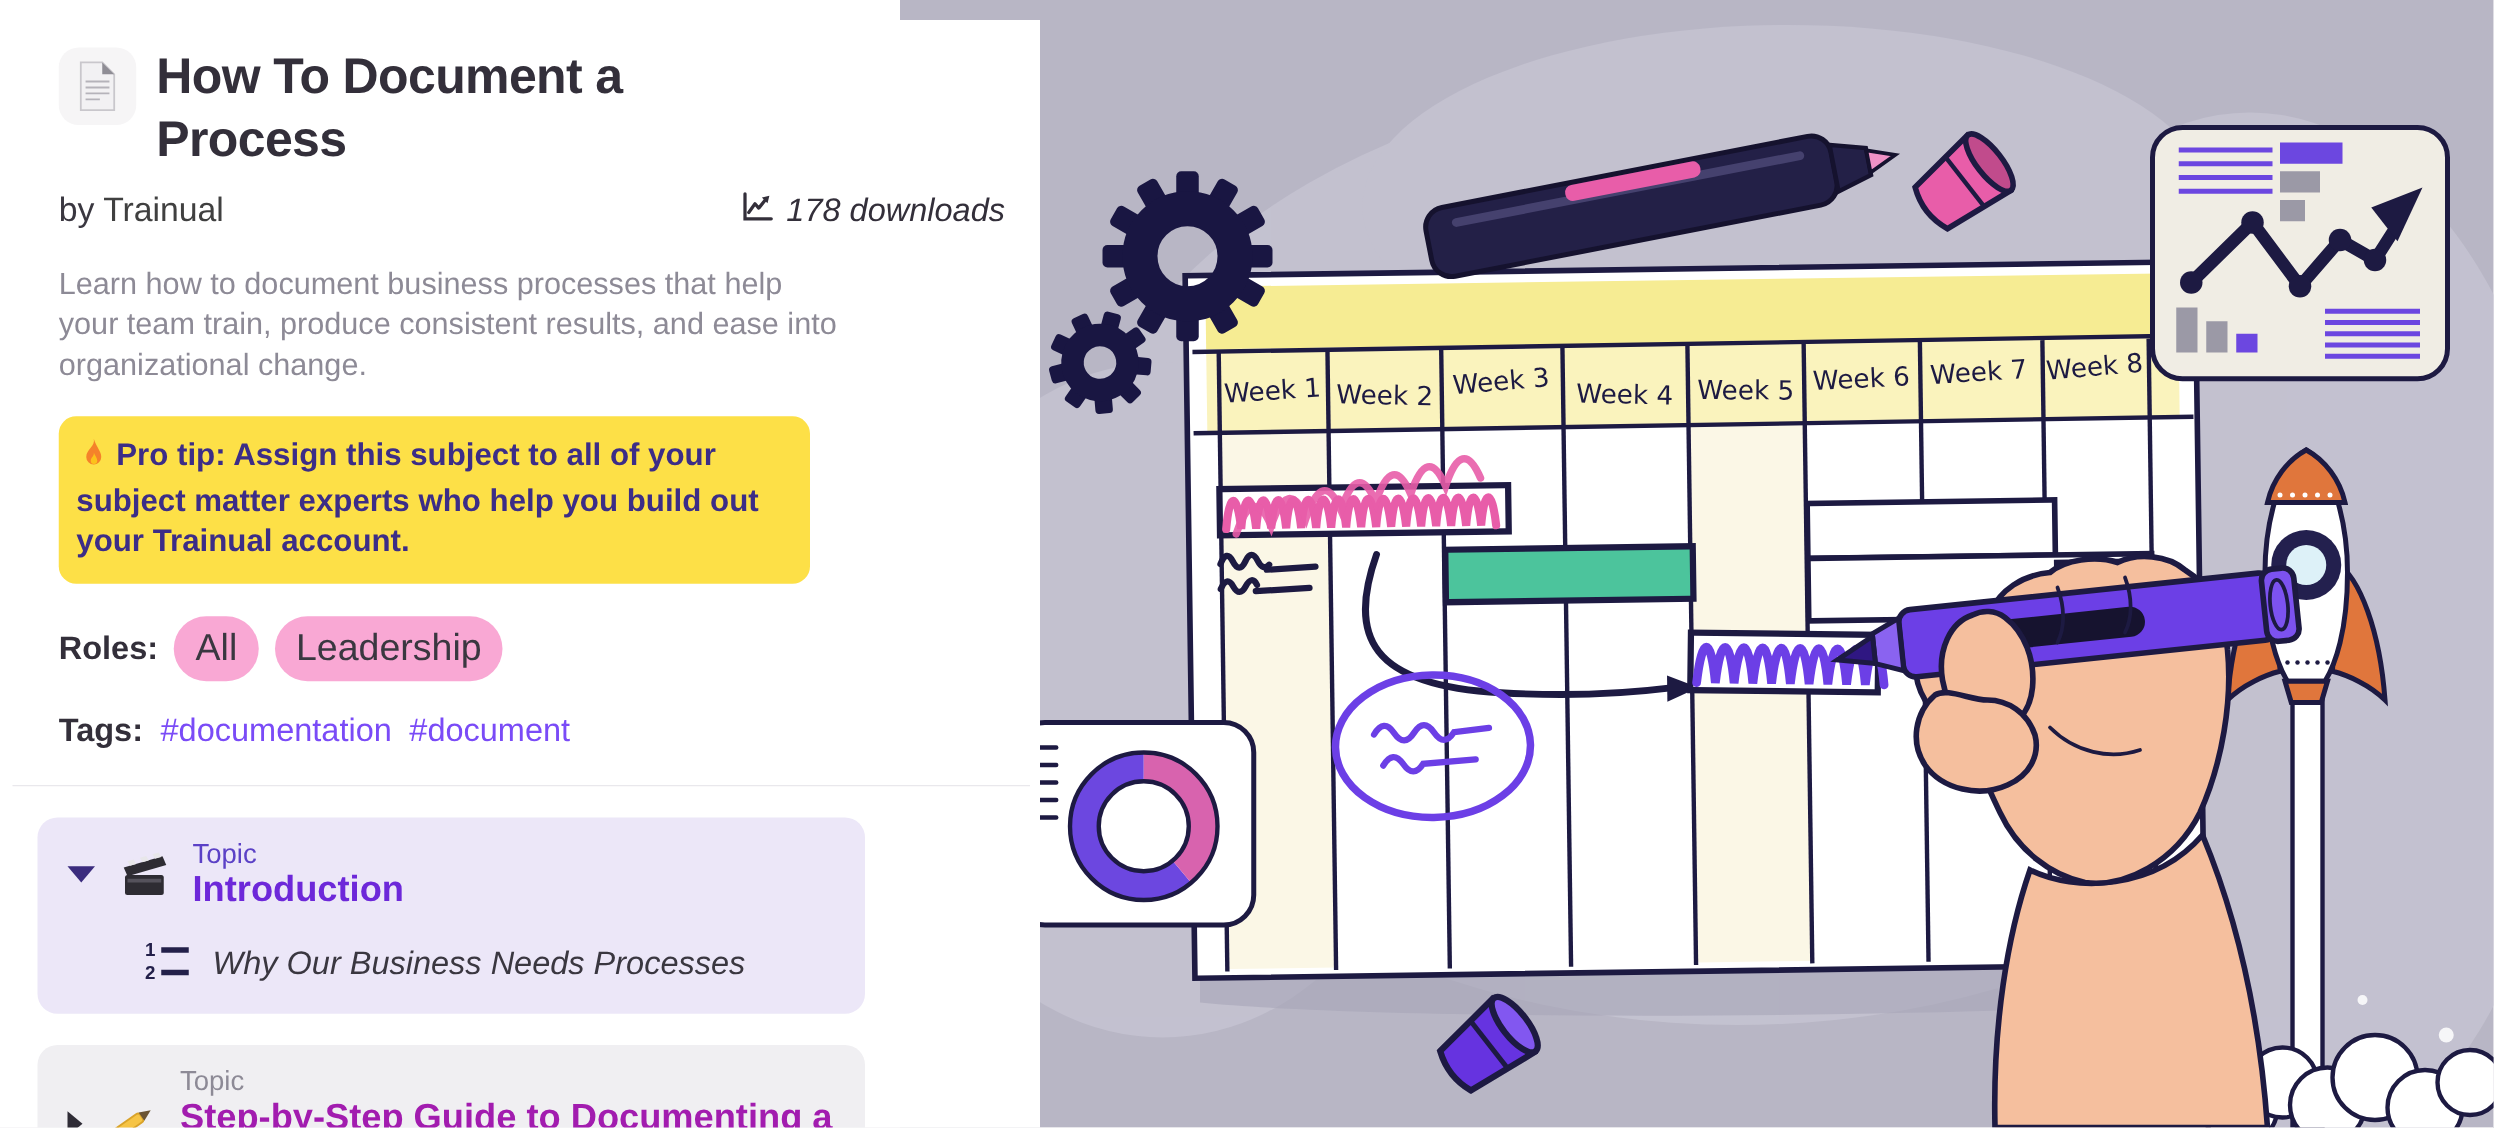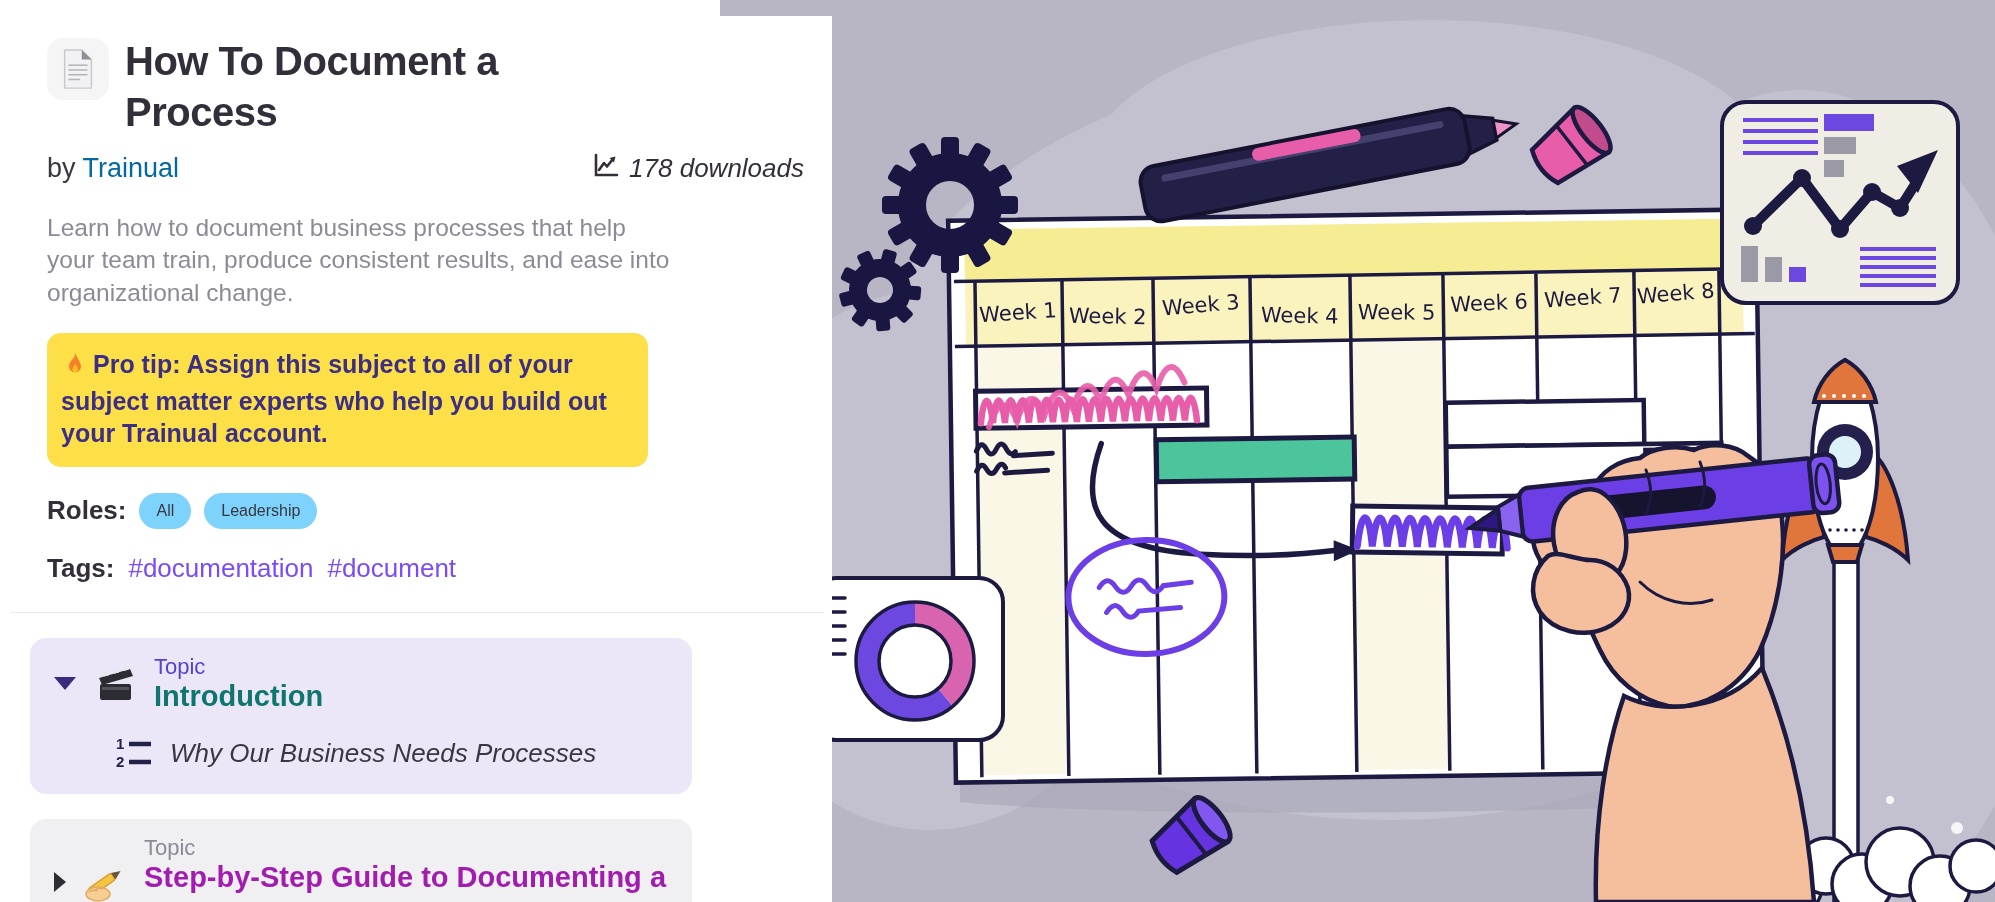--- a/index.html
+++ b/index.html
@@ -8,47 +8,47 @@
   
   .sidebar{position:absolute;left:0;top:16px;width:832px;height:902px;background:#fff;
            box-sizing:border-box;padding:20px 28px 0 47px;z-index:2;}
   .title-row{display:flex;gap:16px;align-items:flex-start;}
   .doc-icon-box{width:62px;height:62px;border-radius:16px;background:#f6f5f6;flex:0 0 auto;
                 display:flex;align-items:center;justify-content:center;margin-top:2px;}
   h1.page-title{margin:0;font-size:40px;line-height:1.27;color:#332f3a;font-weight:700;
                 letter-spacing:-.5px;width:480px;}
   .byline-row{display:flex;justify-content:space-between;align-items:center;margin-top:14px;}
   .byline{font-size:27px;color:#3a3740;}
-  .byline a{color:#0369a1;text-decoration:none;cursor:pointer;}
+  .byline a{color:#404040;text-decoration:none;cursor:pointer;}
   .downloads{display:flex;align-items:center;gap:9px;font-size:26px;color:#332f3a;font-style:italic;}
   .description{margin:26px 0 0 0;font-size:24.5px;line-height:1.33;color:#8d8a96;width:632px;}
   .pro-tip{margin-top:24px;background:#fde047;border-radius:14px;padding:15px 20px 17px 14px;
            font-size:25px;font-weight:700;color:#3c2d87;line-height:1.3;width:601px;box-sizing:border-box;}
   .pro-tip .flame{display:inline-block;vertical-align:-4px;margin:0 6px 0 2px;}
   .roles-row{margin-top:26px;display:flex;align-items:center;gap:13px;}
   .roles-label,.tags-label{font-weight:700;font-size:26px;color:#332f3a;}
-  .pill{background:#7dd3fc;border-radius:999px;padding:9px 17px;font-size:16px;color:#3a3740;cursor:pointer;}
+  .pill{background:#f9a8d4;border-radius:999px;padding:9px 17px;font-size:30px;color:#3a3740;cursor:pointer;}
   .tags-row{margin-top:24px;display:flex;align-items:center;gap:14px;}
   .tags-row a{color:#7a4bf7;font-size:26px;text-decoration:none;cursor:pointer;}
   .divider{border-top:1px solid #e9e8ec;margin:28px -20px 0 -37px;}
   .topic-card{border-radius:16px;margin:25px 0 0 -17px;width:662px;box-sizing:border-box;
               padding:16px 18px 18px 24px;}
   .topic-card.expanded{background:#ece7f8;}
   .topic-card.muted{background:#f0eff2;}
   .topic-header{display:flex;align-items:center;gap:17px;cursor:pointer;}
   .caret-down{width:0;height:0;border-left:11px solid transparent;border-right:11px solid transparent;
               border-top:13px solid #3b2c7e;flex:0 0 auto;}
   .caret-right{width:0;height:0;border-top:10px solid transparent;border-bottom:10px solid transparent;
                border-left:12px solid #2f2c36;flex:0 0 auto;}
   .topic-icon{width:44px;height:44px;flex:0 0 auto;display:flex;align-items:center;justify-content:center;}
   .topic-text{max-width:540px;}
   .topic-kind{font-size:22px;color:#8d8a96;line-height:1.15;}
   .expanded .topic-kind{color:#5b41c6;}
   .topic-title{font-size:29px;font-weight:700;color:#a21caf;line-height:1.2;}
-  .expanded .topic-title{color:#0f766e;}
+  .expanded .topic-title{color:#6d28d9;}
   .lesson-row{display:flex;align-items:center;gap:16px;margin:20px 0 2px 60px;cursor:pointer;}
   .lesson-title{font-size:26px;color:#3a3740;font-style:italic;}
   
   .illustration{position:absolute;left:720px;top:0;width:1275px;height:902px;z-index:1;}
   .illustration svg{display:block;}
 </style>
 </head>
 <body>
 
 <div class="app">

